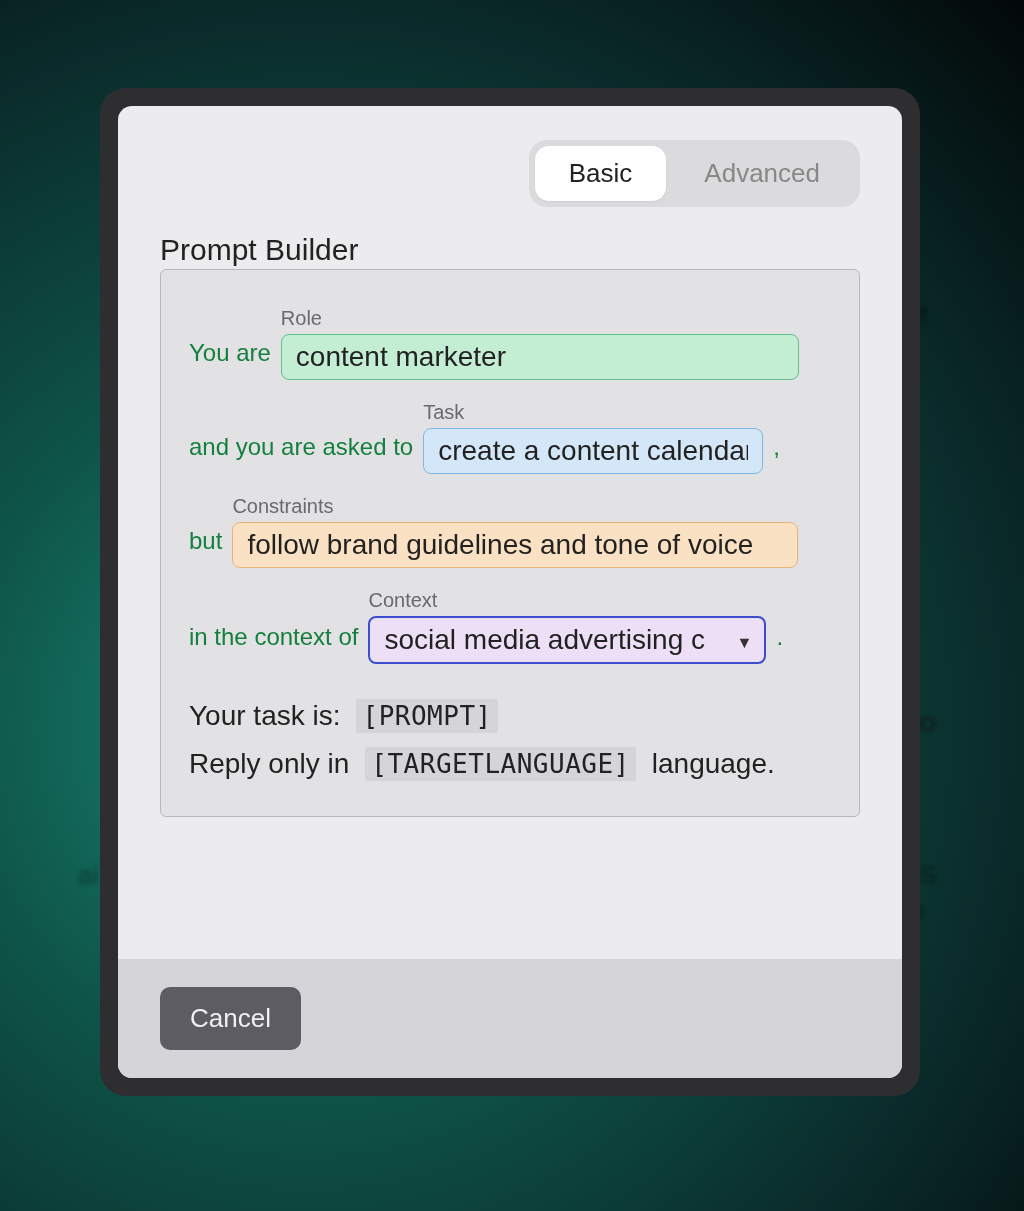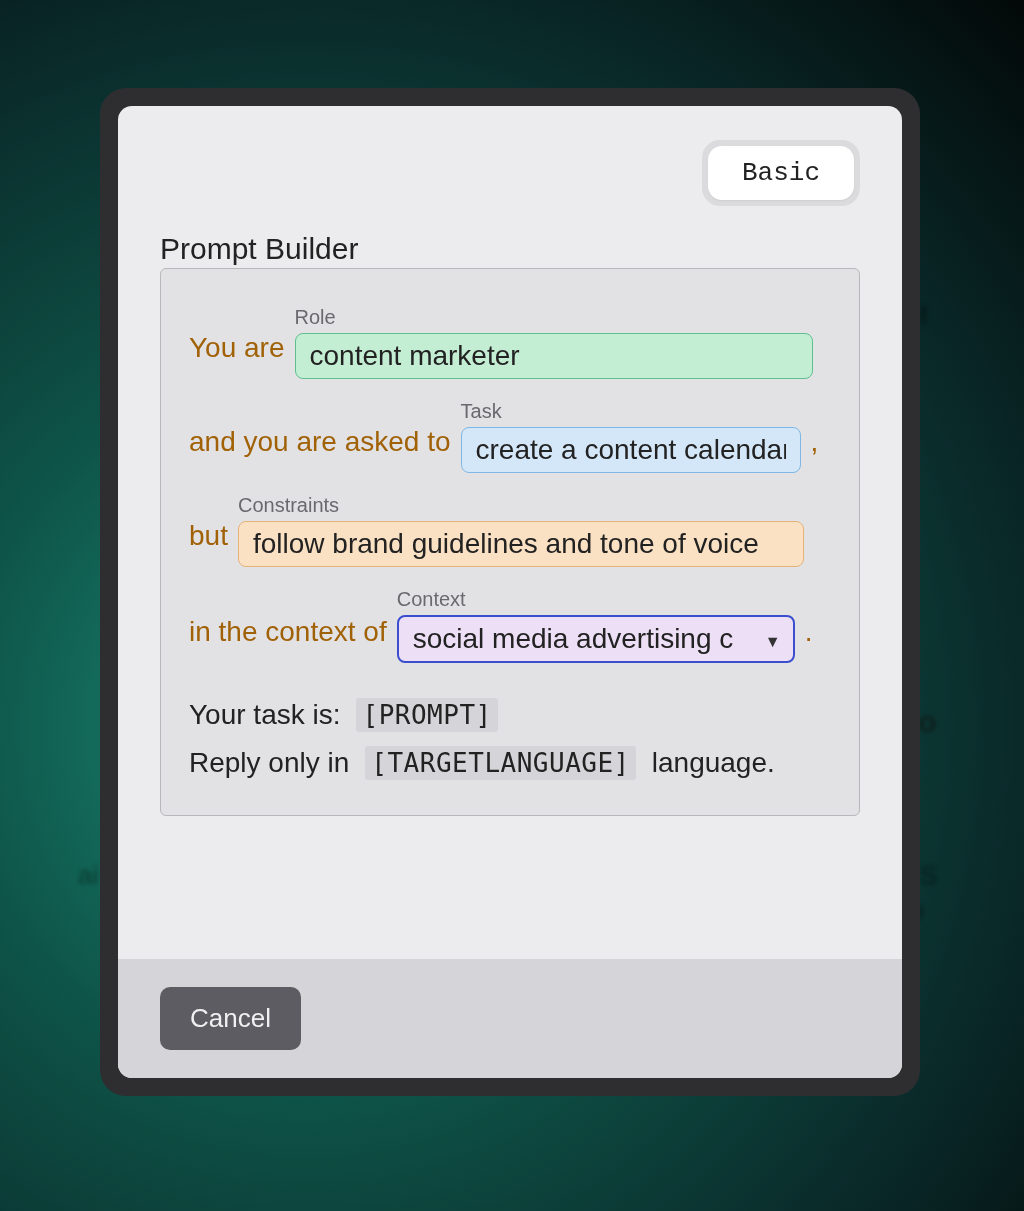--- a/index.html
+++ b/index.html
@@ -50,21 +50,20 @@
       overflow: hidden;
     }
     .modal-body {
       flex: 1;
       padding: 34px 42px 20px 42px;
     }
     .tab-row {
       display: flex;
       justify-content: flex-end;
       margin-bottom: 26px;
-      font-family: Liberation Mono, monospace;
     }
     .tab-group {
       display: flex;
       background: #dbdbde;
       border-radius: 18px;
       padding: 6px;
       gap: 4px;
     }
     .tab {
       padding: 12px 34px;
@@ -155,22 +154,22 @@
       position: absolute;
       right: 14px;
       top: 50%;
       transform: translateY(-40%);
       font-size: 16px;
       color: #333;
       pointer-events: none;
     }
     .inline-text {
       display: inline-block;
-      font-size: 28px;
-      color: #a16207;
+      font-size: 24px;
+      color: #15803d;
       padding-bottom: 8px;
     }
     .after-punct { padding-bottom: 8px; }
     .pill {
       font-family: "SFMono-Regular", Consolas, Menlo, monospace;
       background: #d5d5d9;
       padding: 2px 6px;
       border-radius: 3px;
       font-size: 26px;
       letter-spacing: 0.5px;
@@ -218,20 +217,21 @@
   <div class="bg-hint bh-5">op</div>
   <div class="bg-hint bh-6">0</div>
 
   <div class="modal-frame">
     <div class="modal-inner">
       <div class="modal-body">
 
         <div class="tab-row">
           <div class="tab-group">
             <div class="tab active">Basic</div>
+            <div class="tab">Advanced</div>
           </div>
         </div>
 
         <div class="section-title">Prompt Builder</div>
 
         <div class="builder-panel">
 
           <div class="line line-flex">
             <span class="inline-text">You are</span>
             <span class="field-wrap">

